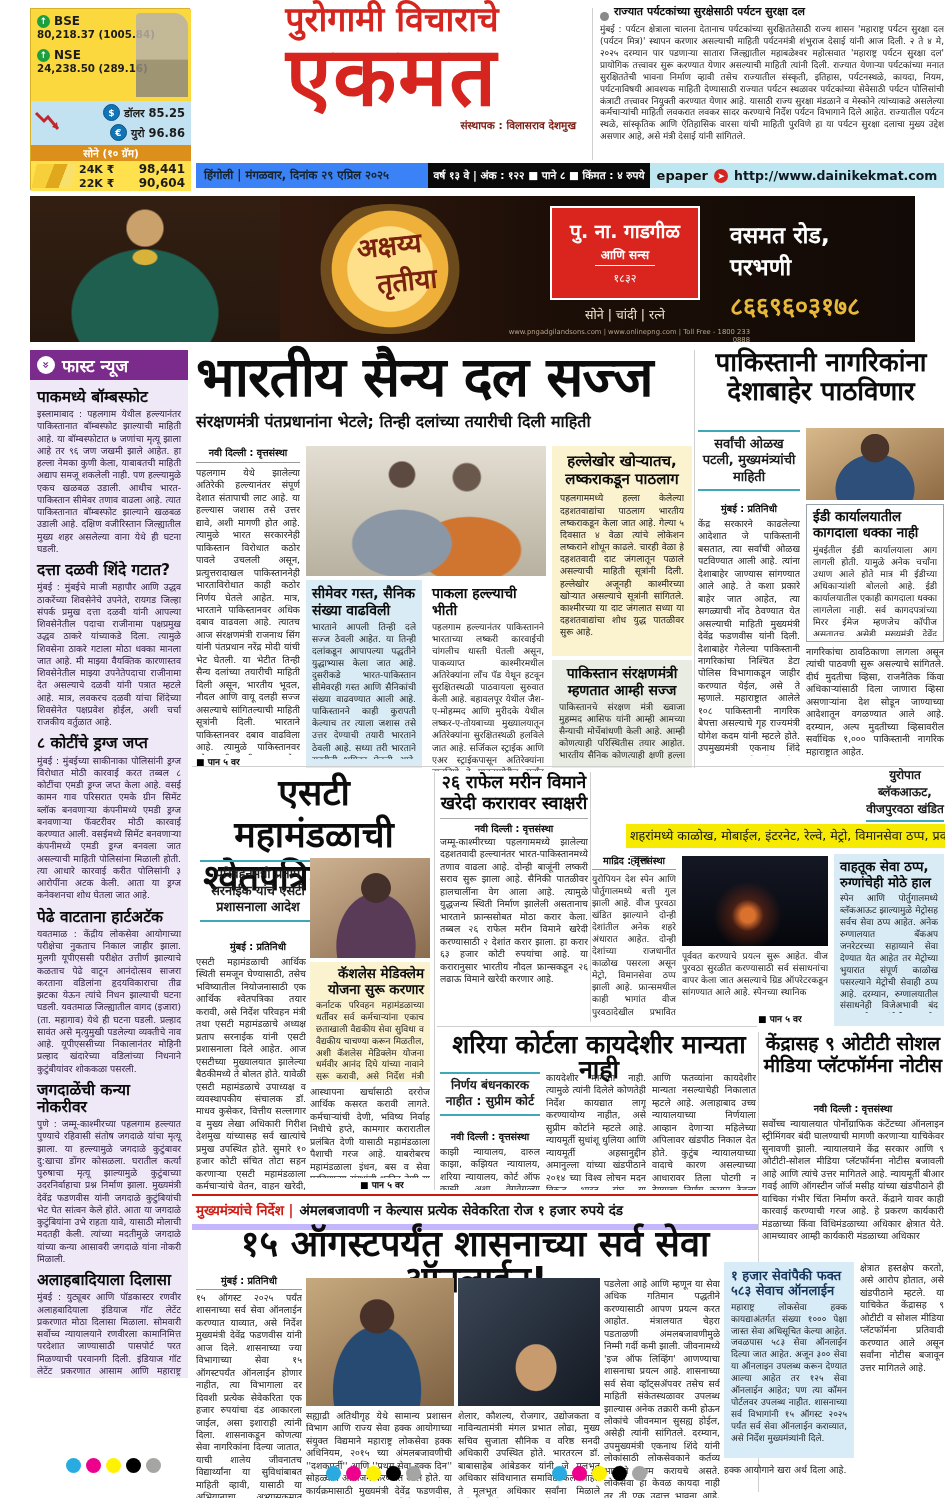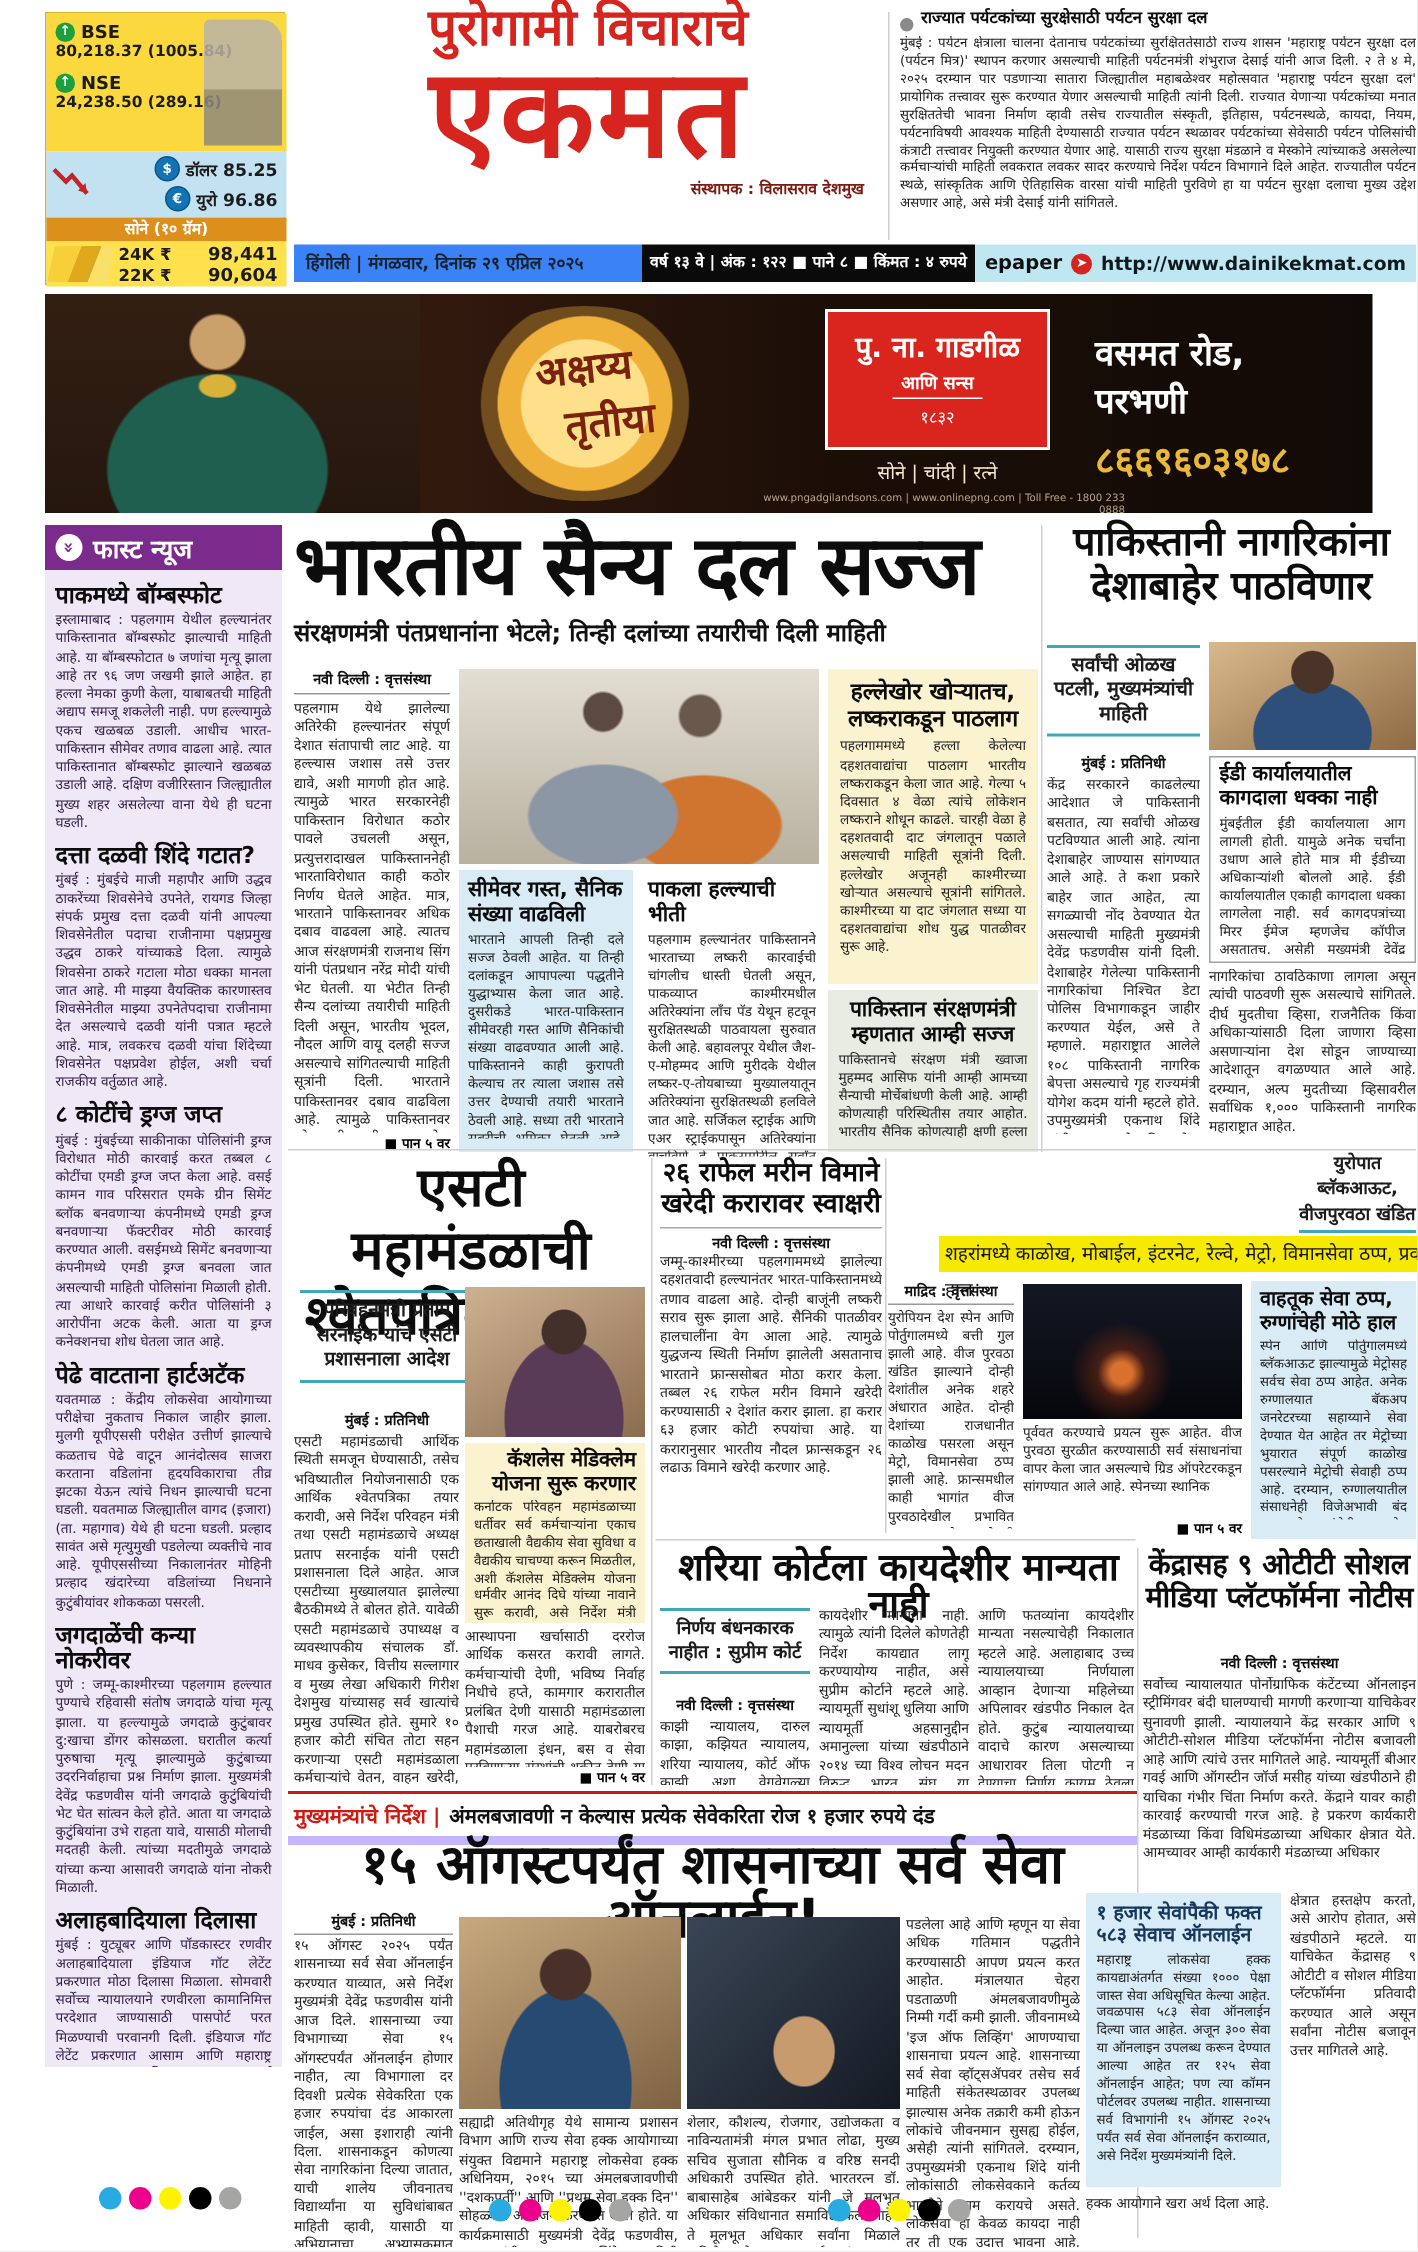--- a/index.html
+++ b/index.html
@@ -1,21 +1,21 @@
 <!DOCTYPE html>
 <html><head>
 <meta charset="utf-8">
 <style>
   html,body{margin:0;padding:0;background:#ddd;}
   #page{position:relative;width:945px;height:1501px;background:#fff;overflow:hidden;
         font-family:"DejaVu Sans","Liberation Sans",sans-serif;color:#1c1c1c;}
   .abs{position:absolute;box-sizing:border-box;}
   .b{font-size:9.3px;line-height:1.34;text-align:justify;color:#222;overflow:hidden;}
   .byline{font-size:9.6px;font-weight:bold;text-align:center;color:#111;}
-  .more{font-size:9px;font-weight:bold;text-align:right;color:#000;}
+  .more{font-size:9px;font-weight:bold;color:#000;}
   .hd{font-weight:900;color:#0c0c0c;}
   .boxhead{font-weight:bold;color:#0c0c0c;line-height:1.18;text-align:center;}
   .teal-rules{border-top:2px solid #3fa8b8;border-bottom:2px solid #3fa8b8;padding:4px 2px;}
   .vr{border-left:1px solid #cfcfcf;}
   .hr{border-top:1px solid #cfcfcf;}
   .dots{display:flex;gap:5px;}
   .dot{width:15px;height:15px;border-radius:50%;}
   .c-cyan{background:#29abe2}.c-mag{background:#ec008c}.c-yel{background:#fff200}.c-blk{background:#000}.c-gry{background:#a5a5a3}
   
   .mkt{border:1px solid #d8b12a;}

